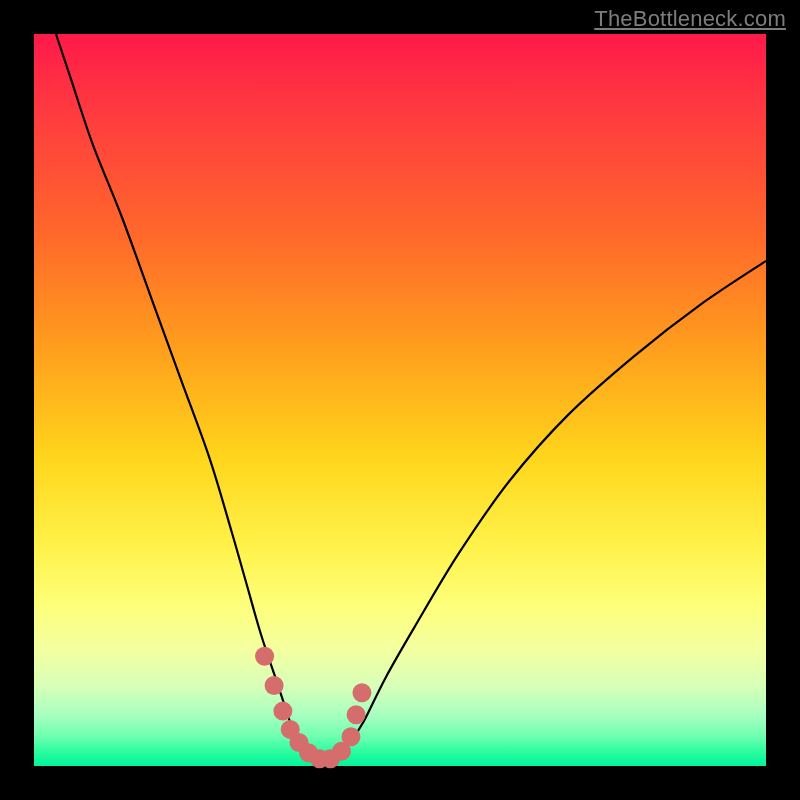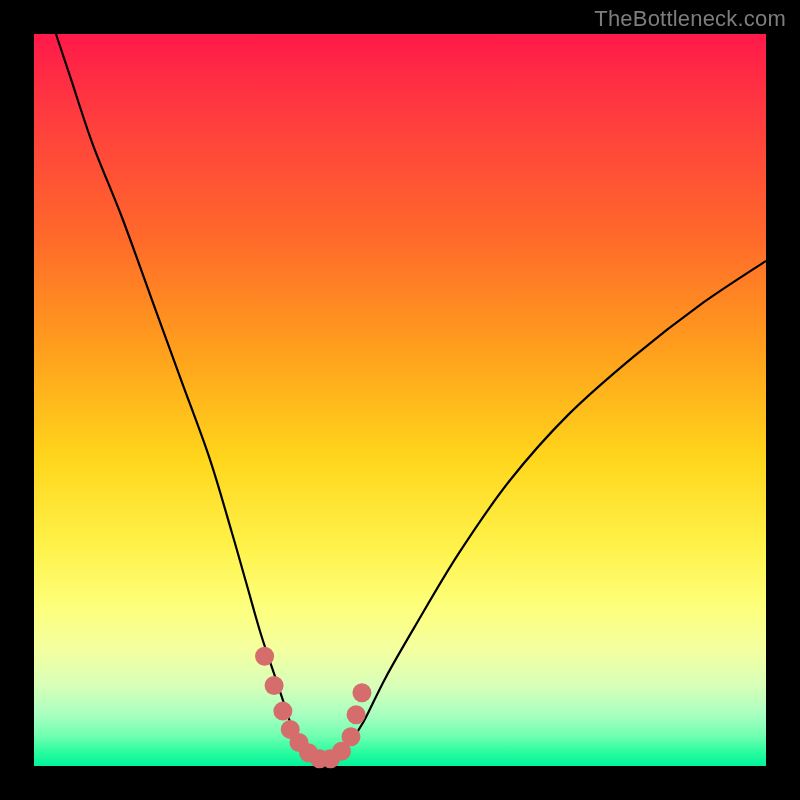--- a/index.html
+++ b/index.html
@@ -42,20 +42,21 @@
   }
   .watermark {
     position: absolute;
     top: 6px;
     right: 14px;
     color: #7d7d7d;
     font-size: 22px;
     font-weight: 500;
     letter-spacing: 0.2px;
     user-select: none;
+    text-decoration: underline;
   }
   svg.curve {
     position: absolute;
     left: 0;
     top: 0;
     width: 732px;
     height: 732px;
     overflow: visible;
   }
 </style>

